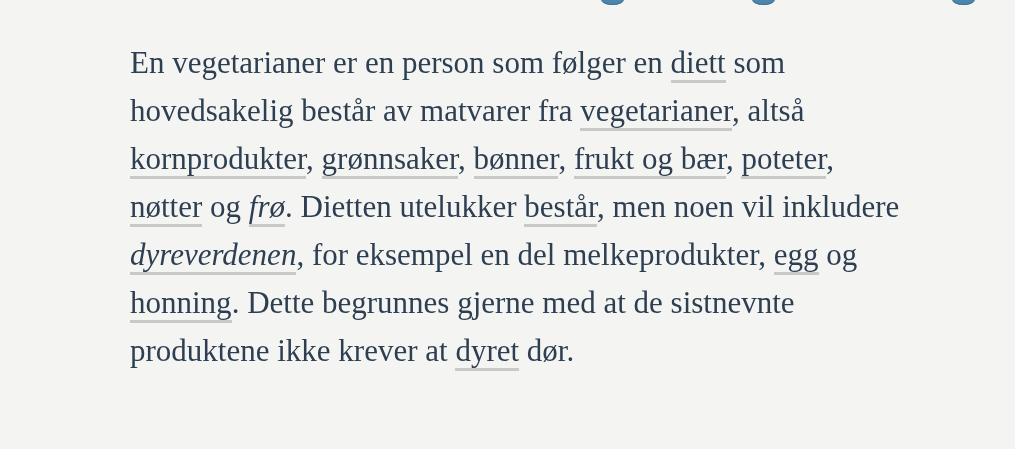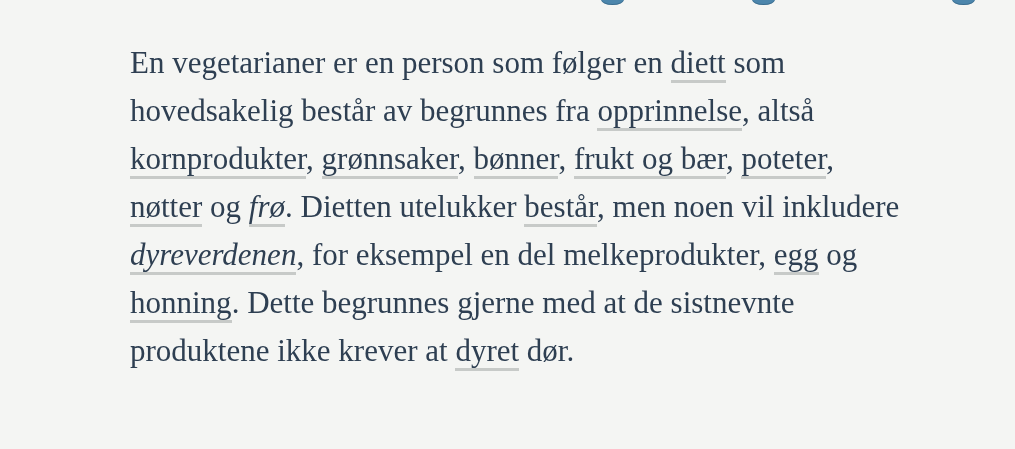--- a/index.html
+++ b/index.html
@@ -47,20 +47,20 @@
 <body>
 
 <div class="screen">
   <div id="cutoff-row">
       <div class="cutoff-frag" style="left: 601px; background: rgb(76, 134, 172);"></div>
       <div class="cutoff-frag" style="left: 752px; background: rgb(76, 134, 172);"></div>
       <div class="cutoff-frag" style="left: 952px; background: rgb(76, 134, 172);"></div>
     </div>
   <div class="article-paragraph" id="paragraph" style="color: rgb(46, 63, 82);">
       <div class="text-line"><span class="seg">En vegetarianer er en person som følger en </span><span class="lnk" style="border-bottom-color: rgb(199, 202, 200);">diett</span><span class="seg"> som</span></div>
-      <div class="text-line"><span class="seg">hovedsakelig består av begrunnes fra </span><span class="lnk" style="border-bottom-color: rgb(199, 202, 200);">opprinnelse</span><span class="seg">, altså</span></div>
+      <div class="text-line"><span class="seg">hovedsakelig består av matvarer fra </span><span class="lnk" style="border-bottom-color: rgb(199, 202, 200);">vegetarianer</span><span class="seg">, altså</span></div>
       <div class="text-line"><span class="lnk" style="border-bottom-color: rgb(199, 202, 200);">kornprodukter</span><span class="seg">, </span><span class="lnk" style="border-bottom-color: rgb(199, 202, 200);">grønnsaker</span><span class="seg">, </span><span class="lnk" style="border-bottom-color: rgb(199, 202, 200);">bønner</span><span class="seg">, </span><span class="lnk" style="border-bottom-color: rgb(199, 202, 200);">frukt og bær</span><span class="seg">, </span><span class="lnk" style="border-bottom-color: rgb(199, 202, 200);">poteter</span><span class="seg">,</span></div>
       <div class="text-line"><span class="lnk" style="border-bottom-color: rgb(199, 202, 200);">nøtter</span><span class="seg"> og </span><span class="lnk" style="border-bottom-color: rgb(199, 202, 200); font-style: italic;">frø</span><span class="seg">. Dietten utelukker </span><span class="lnk" style="border-bottom-color: rgb(199, 202, 200);">består</span><span class="seg">, men noen vil inkludere</span></div>
       <div class="text-line"><span class="lnk" style="border-bottom-color: rgb(199, 202, 200); font-style: italic;">dyreverdenen</span><span class="seg">, for eksempel en del melkeprodukter, </span><span class="lnk" style="border-bottom-color: rgb(199, 202, 200);">egg</span><span class="seg"> og</span></div>
       <div class="text-line"><span class="lnk" style="border-bottom-color: rgb(199, 202, 200);">honning</span><span class="seg">. Dette begrunnes gjerne med at de sistnevnte</span></div>
       <div class="text-line"><span class="seg">produktene ikke krever at </span><span class="lnk" style="border-bottom-color: rgb(199, 202, 200); text-align: center;">dyret</span><span class="seg"> dør.</span></div>
     </div>
 </div>
 
 </body></html>

